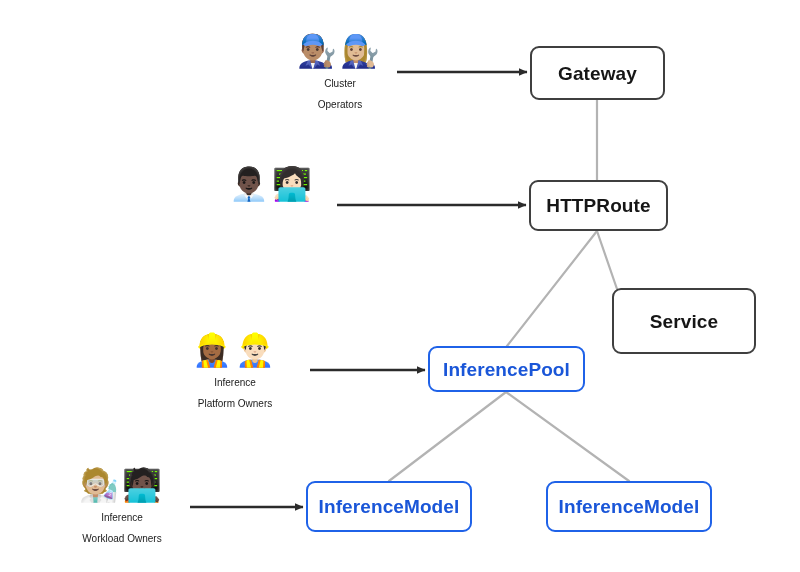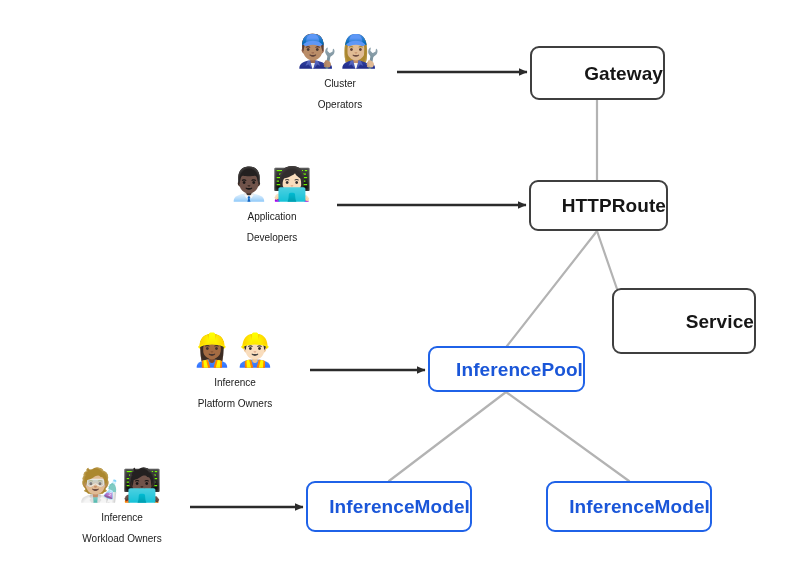--- a/index.html
+++ b/index.html
@@ -26,21 +26,21 @@
     height: 572px;
     pointer-events: none;
   }
 
   
   .node {
     position: absolute;
     box-sizing: border-box;
     display: flex;
     align-items: center;
-    justify-content: flex-end;
+    justify-content: center;
     border-radius: 9px;
     background: #ffffff;
     text-align: center;
     z-index: 3;
   }
   .node-label {
     font-weight: bold;
     letter-spacing: 0.1px;
     line-height: 1;
   }
@@ -136,22 +136,20 @@
   </div>
 
   <div class="persona" style="left:260px; top:31px; width:160px;">
     <span class="persona-emojis">👨🏽‍🔧👩🏼‍🔧</span>
     <span class="persona-name">Cluster
 Operators</span>
   </div>
 
   <div class="persona" style="left:192px; top:164px; width:160px;">
     <span class="persona-emojis">👨🏿‍💼👩🏻‍💻</span>
-    <span class="persona-name">Application
-Developers</span>
   </div>
 
   <div class="persona" style="left:155px; top:330px; width:160px;">
     <span class="persona-emojis">👷🏾‍♀️👷🏻‍♂️</span>
     <span class="persona-name">Inference
 Platform Owners</span>
   </div>
 
   <div class="persona" style="left:38px; top:465px; width:168px;">
     <span class="persona-emojis">🧑🏼‍🔬🧑🏿‍💻</span>

